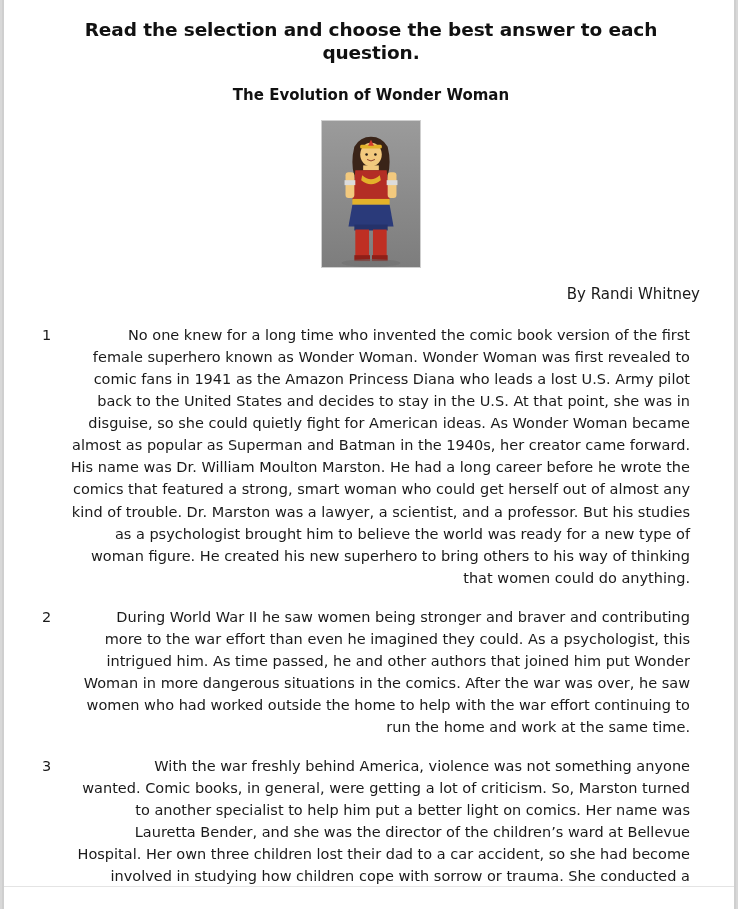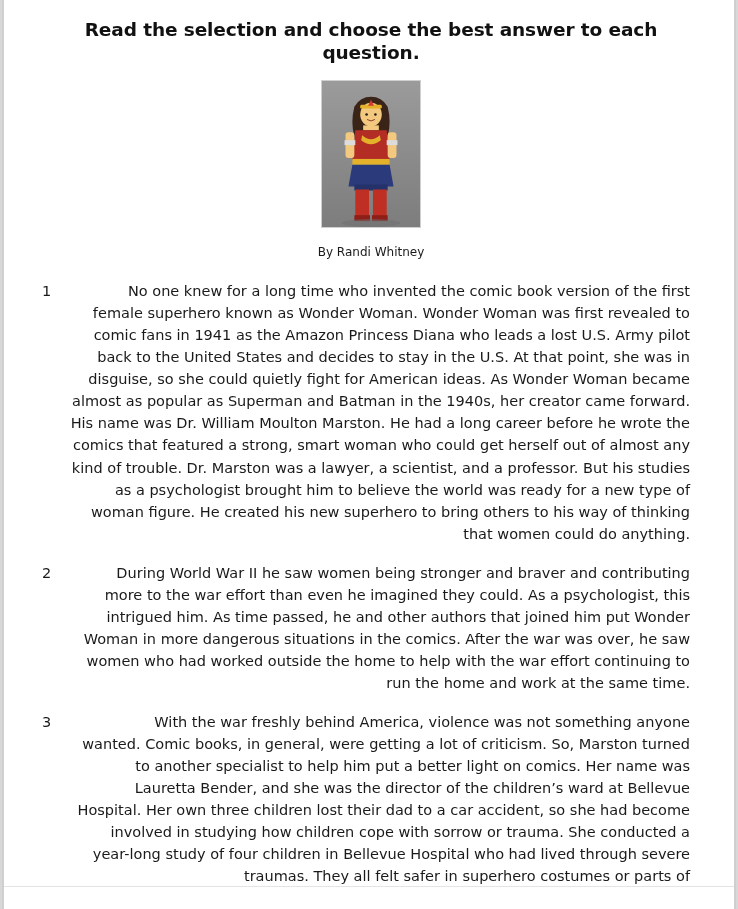--- a/index.html
+++ b/index.html
@@ -55,22 +55,22 @@
   }
   .figure-img {
     width: 100px;
     height: 148px;
     display: block;
     border: 1px solid #cfcfcf;
     box-sizing: border-box;
     background: #8e8e8e;
   }
   .byline {
-    text-align: center;
-    font-size: 12px;
+    text-align: right;
+    font-size: 15px;
     color: #1a1a1a;
     margin: 17px 0 0 0;
   }
   .paragraphs {
     margin-top: 21px;
   }
   .para {
     display: flex;
     margin-bottom: 17px;
   }
@@ -122,20 +122,21 @@
 <body>
 
 <div class="page">
   <div class="edge-shadow-left"></div>
   <div class="edge-shadow-right"></div>
 
   <div class="content">
 
     <h1 class="instruction">Read the selection and choose the best answer to each question.</h1>
 
+    <h2 class="article-title">The Evolution of Wonder Woman</h2>
 
     <div class="figure">
       <svg class="figure-img" viewBox="0 0 100 148" preserveAspectRatio="none">
         <defs>
           <linearGradient id="bg" x1="0" y1="0" x2="0" y2="1">
             <stop offset="0%" stop-color="#9b9b9b"></stop>
             <stop offset="55%" stop-color="#8a8a8a"></stop>
             <stop offset="100%" stop-color="#7d7d7d"></stop>
           </linearGradient>
         </defs>

